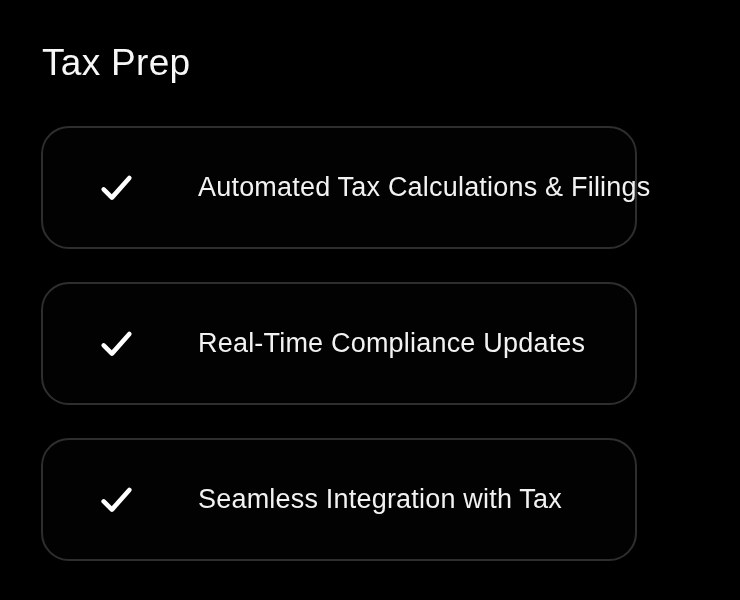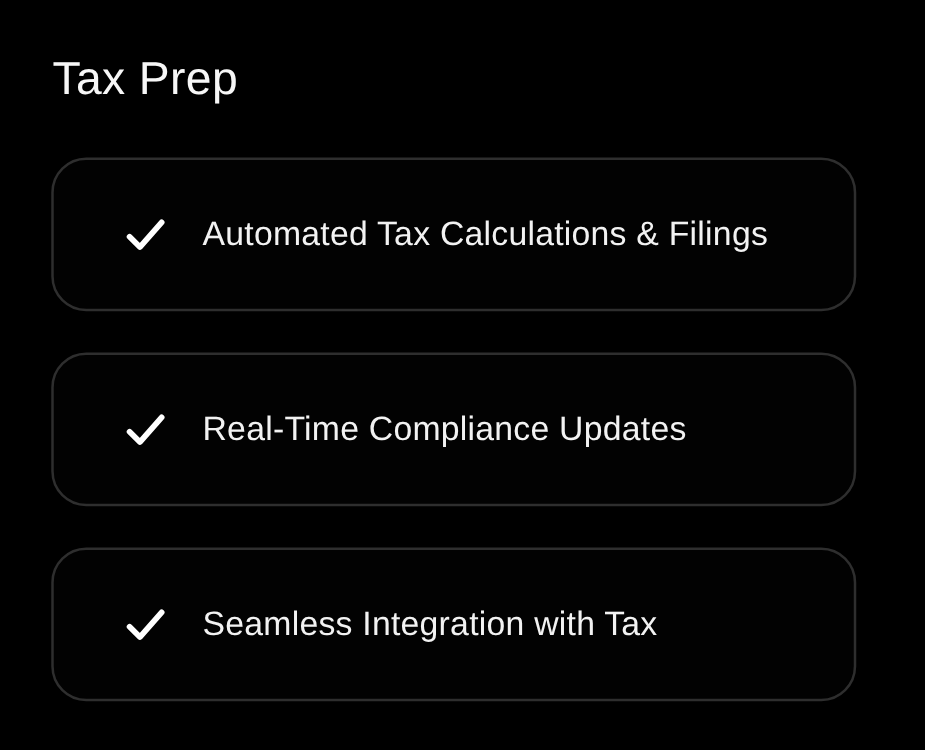--- a/index.html
+++ b/index.html
@@ -27,29 +27,30 @@
     margin: 0;
     font-size: 37px;
     font-weight: 400;
     line-height: 1;
     letter-spacing: 0.3px;
     color: var(--title-color, #f7f7f7);
   }
   .card {
     position: absolute;
     left: 41px;
-    width: 644px;
+    width: 596px;
     height: 123px;
     box-sizing: border-box;
     background: var(--card-bg, #020202);
     border: 2px solid var(--card-border, #2e2e2e);
     border-radius: 28px;
     display: flex;
     align-items: center;
     cursor: pointer;
+    gap: 36px;
   }
   .card-1 { top: 126px; }
   .card-2 { top: 282px; }
   .card-3 { top: 438px; }
   .check {
     margin-left: 57px;
     width: 33px;
     height: 30px;
     display: flex;
     align-items: center;

